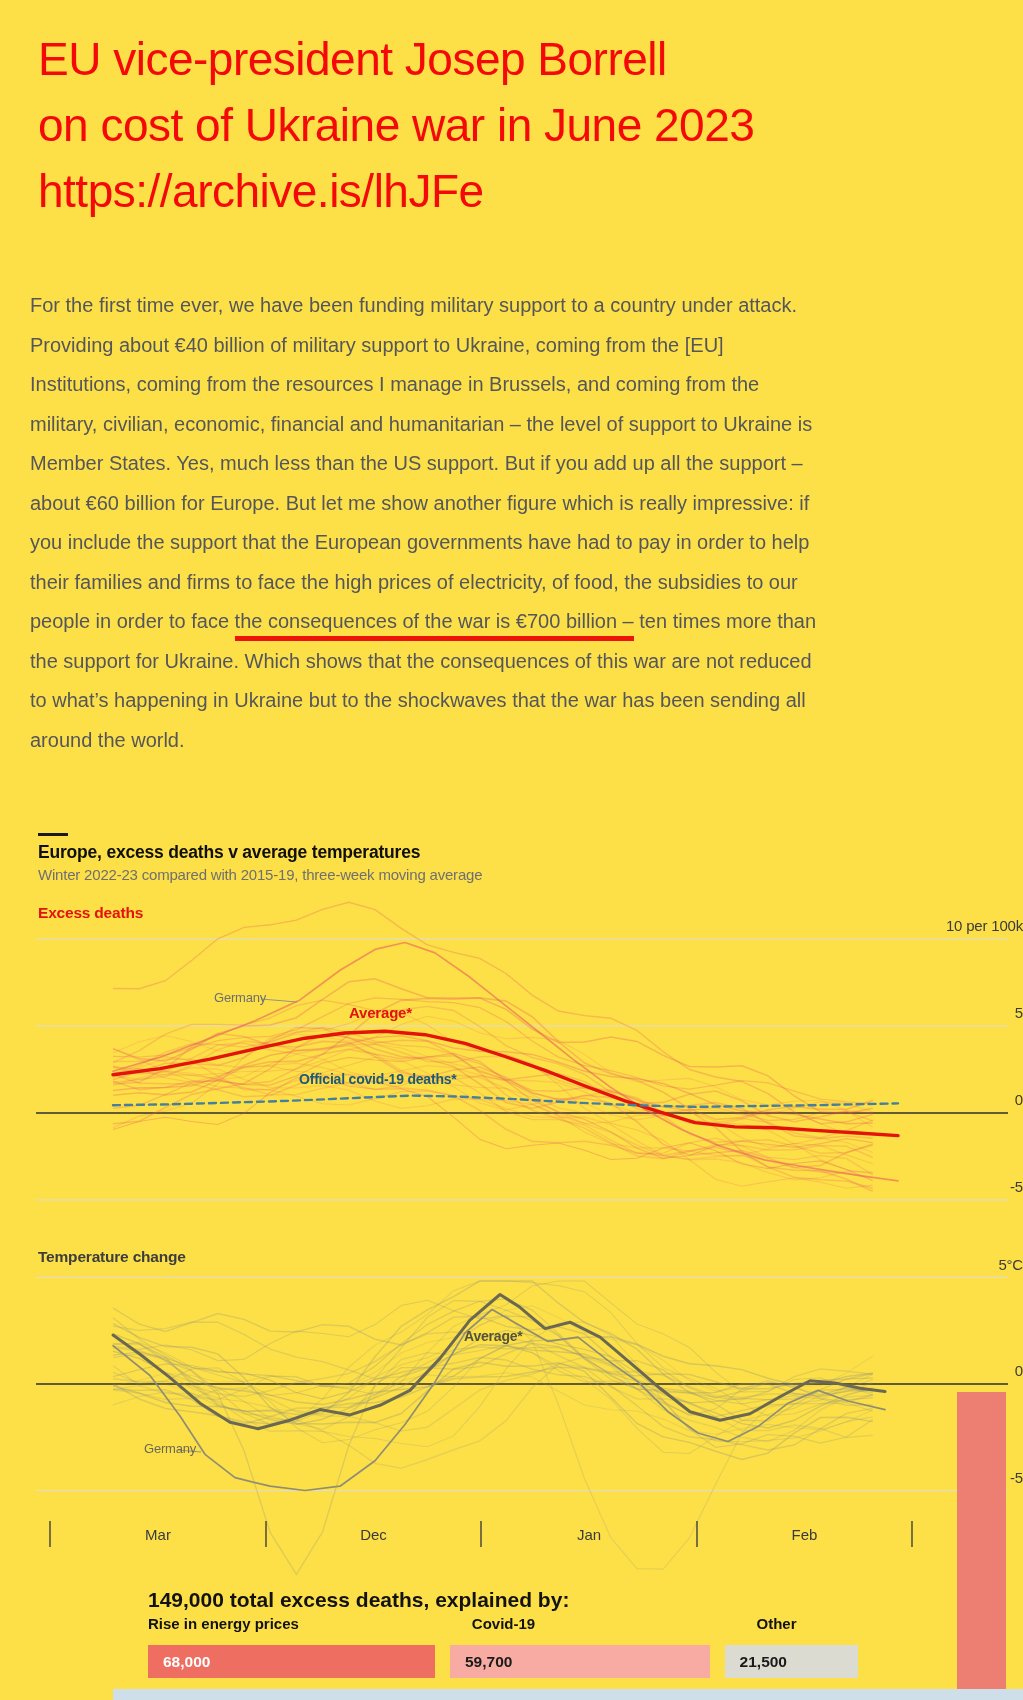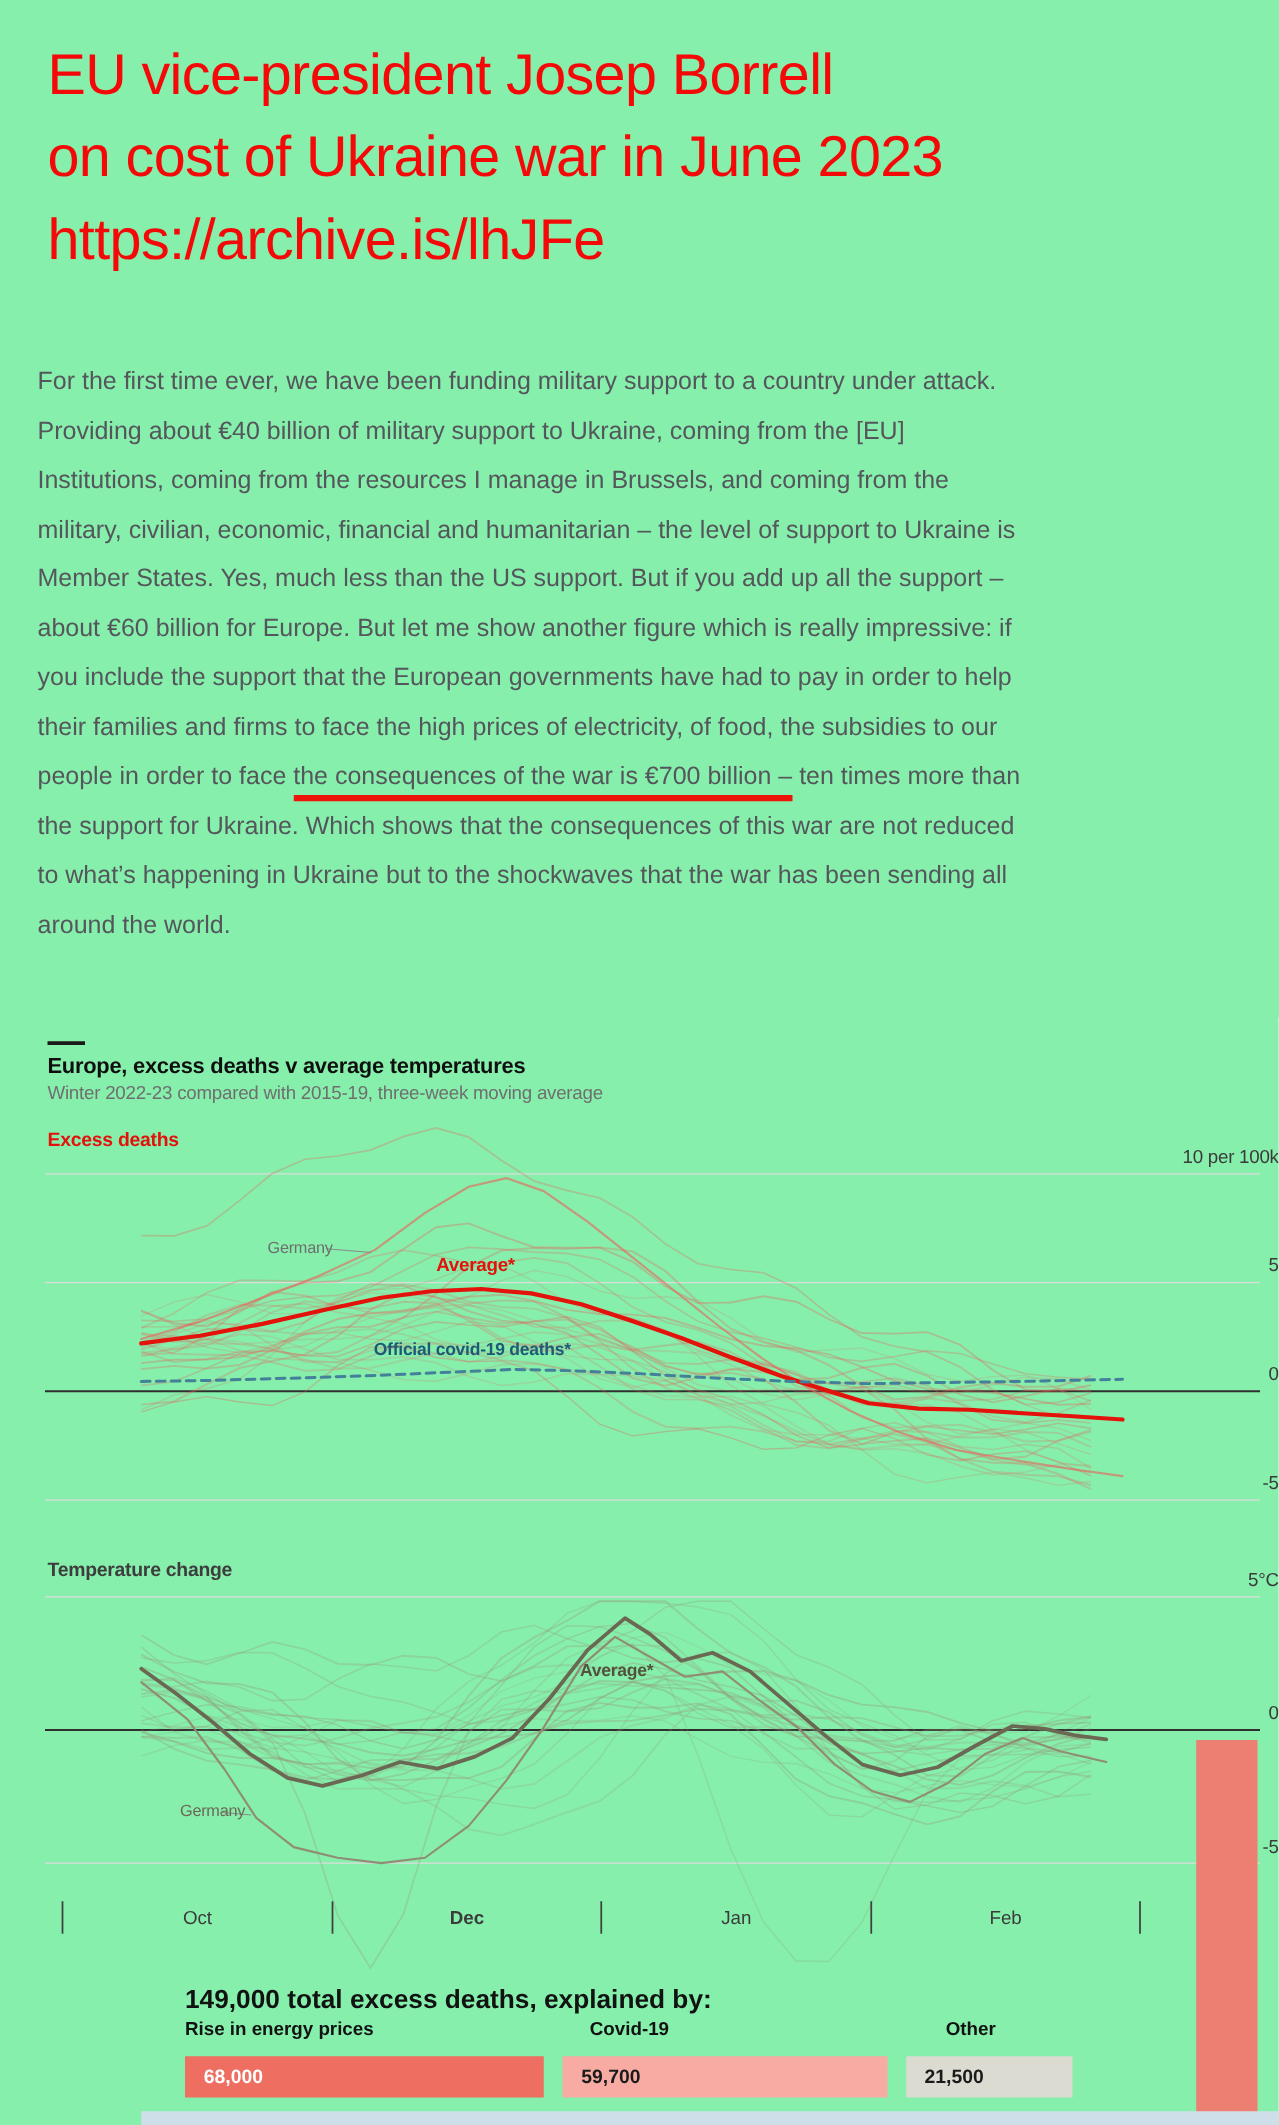--- a/index.html
+++ b/index.html
@@ -1,16 +1,16 @@
 <!DOCTYPE html>
 <html><head>
 <meta charset="utf-8">
 <style>
   html,body{margin:0;padding:0;background:#fff;}
-  #page{position:relative;width:1023px;height:1700px;background:#86efac;overflow:hidden;
+  #page{position:relative;width:1023px;height:1700px;background:#fde047;overflow:hidden;
         font-family:"Liberation Sans", sans-serif;}
   
   .title-line{position:absolute;left:38px;white-space:nowrap;color:#f50808;
               font-size:46px;font-weight:400;letter-spacing:-0.5px;line-height:1;}
   
   #paragraph{position:absolute;left:30px;top:286px;color:#54565b;font-size:20px;
              line-height:39.5px;white-space:nowrap;}
   .pline{height:39.5px;}
   .redline{border-bottom:5px solid #ed1409;padding-bottom:4px;margin-top:20px;}
   
@@ -143,22 +143,22 @@
       <div class="ytick" style="top: 1091px;">0</div>
       <div class="ytick" style="top: 1178px;">-5</div>
       <div class="anno" style="left: 214px; top: 990px; color: rgb(110, 110, 110); font-size: 13px; font-weight: 400;">Germany</div>
       <div class="anno" style="left: 349px; top: 1004px; color: rgb(227, 18, 11); font-size: 15px; font-weight: 700;">Average*</div>
       <div class="anno" style="left: 299px; top: 1071px; color: rgb(30, 90, 120); font-size: 14px; font-weight: 700;">Official covid-19 deaths*</div>
       <div class="ytick" style="top: 1255.5px;">5°C</div>
       <div class="ytick" style="top: 1362px;">0</div>
       <div class="ytick" style="top: 1468.5px;">-5</div>
       <div class="anno" style="left: 464px; top: 1328px; color: rgb(83, 82, 60); font-size: 14px; font-weight: 700;">Average*</div>
       <div class="anno" style="left: 144px; top: 1441px; color: rgb(107, 105, 85); font-size: 13px; font-weight: 400;">Germany</div>
-      <div class="xlabel" style="left: 128px;">Oct</div>
-      <div class="xlabel" style="left: 343.5px; font-weight: bold;">Dec</div>
+      <div class="xlabel" style="left: 128px;">Mar</div>
+      <div class="xlabel" style="left: 343.5px;">Dec</div>
       <div class="xlabel" style="left: 559px;">Jan</div>
       <div class="xlabel" style="left: 774.5px;">Feb</div>
     </div>
 
   <div id="footer-total">149,000 total excess deaths, explained by:</div>
   <div id="seg-labels">
       <div class="seg-label" style="left: 148px;">Rise in energy prices</div>
       <div class="seg-label" style="left: 471.858px;">Covid-19</div>
       <div class="seg-label" style="left: 756.552px;">Other</div>
     </div>

